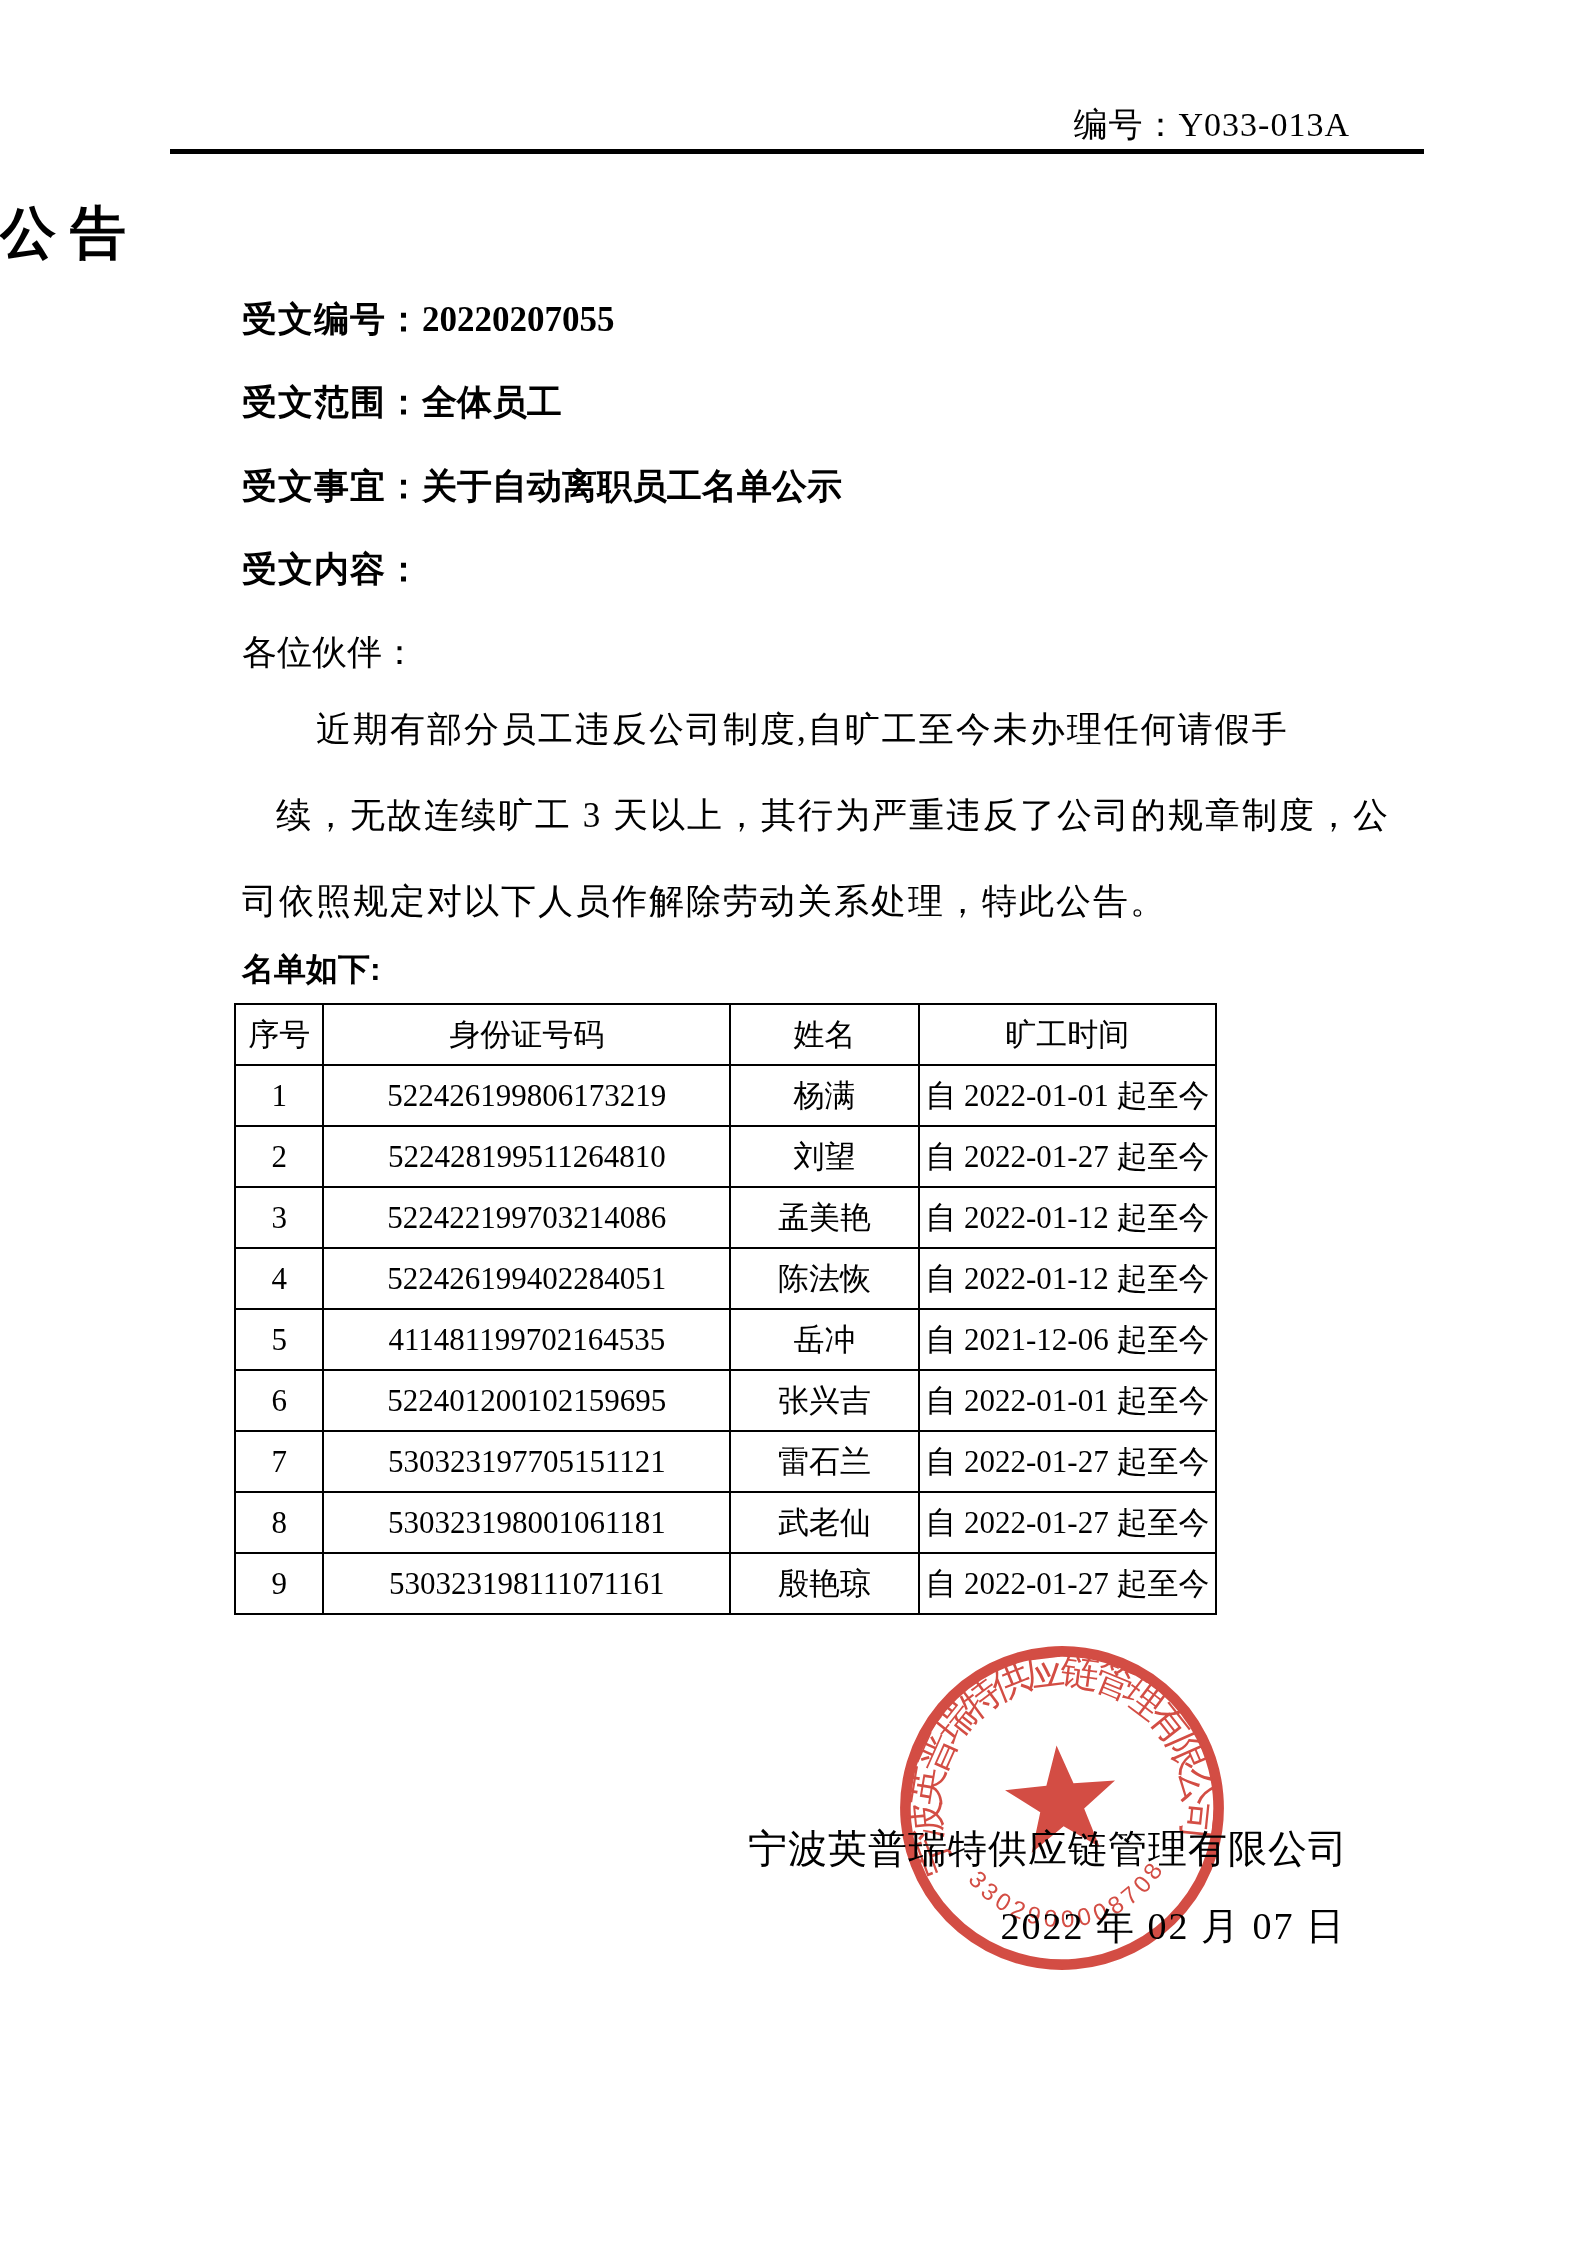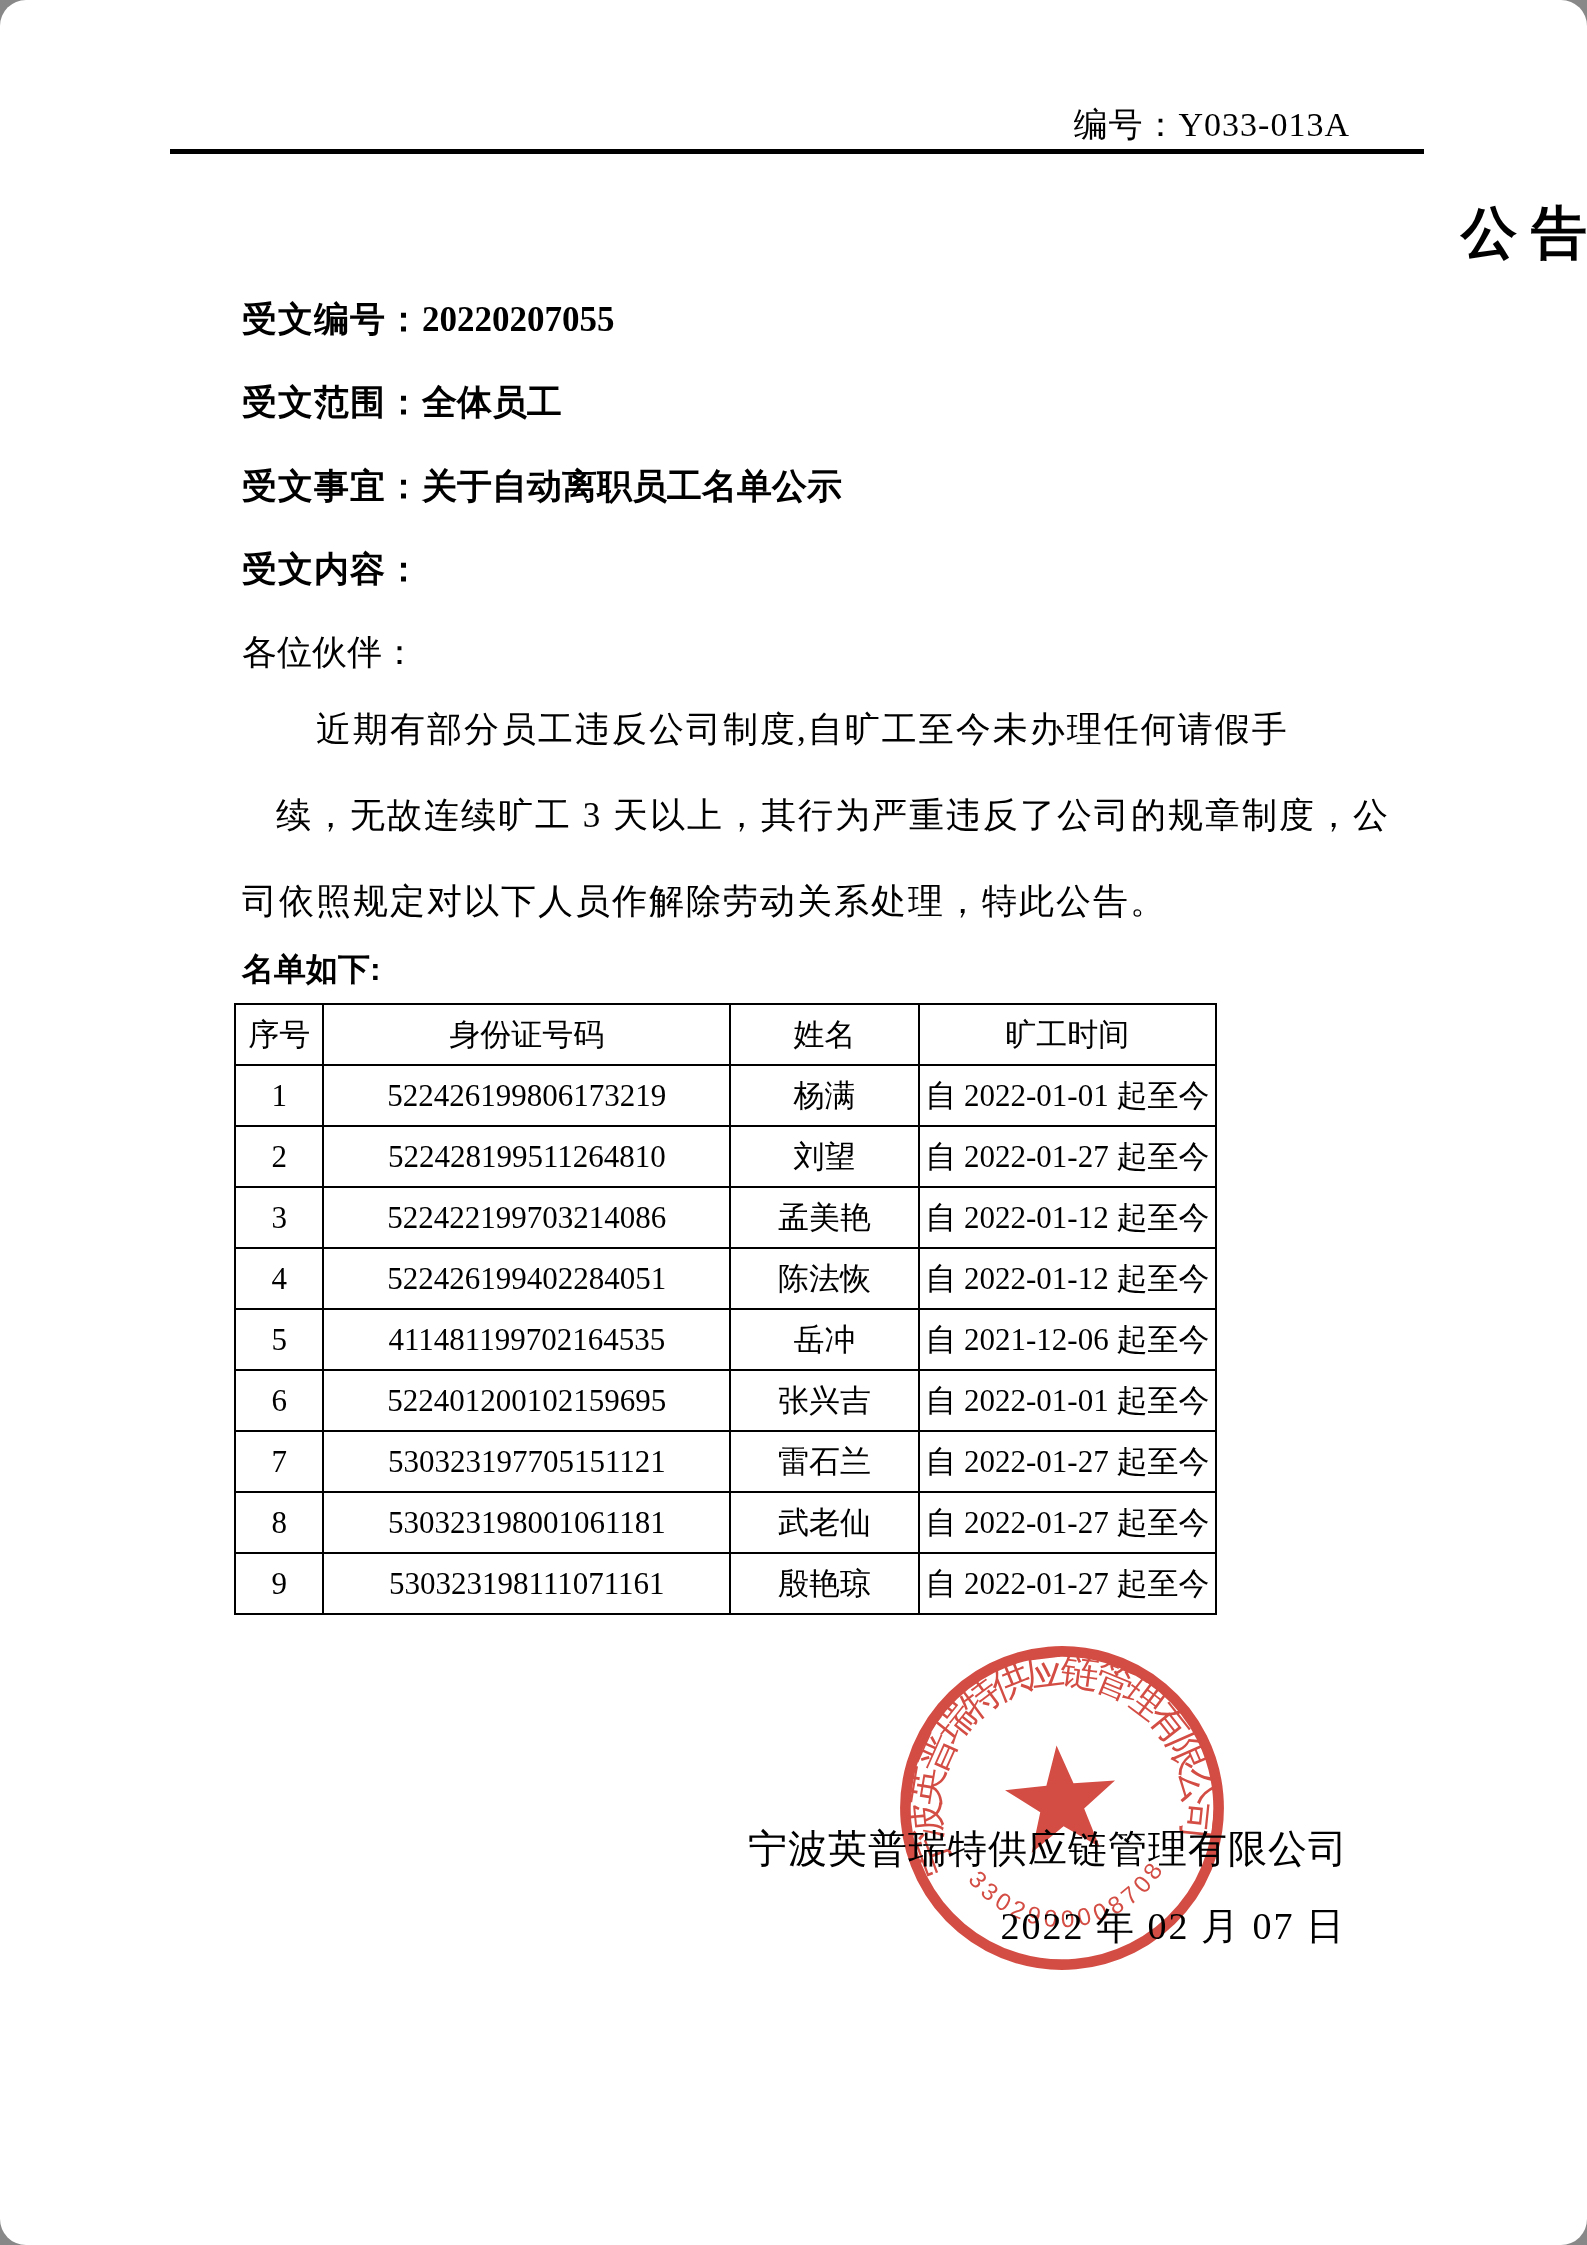--- a/index.html
+++ b/index.html
@@ -3,35 +3,34 @@
 <meta charset="utf-8">
 <style>
   html,body{margin:0;padding:0;background:#888;}
   .page{
     position:relative;
     width:1587px;height:2245px;
     background:#ffffff;
     font-family:"Liberation Serif","DejaVu Serif",serif;
     color:#000;
     overflow:hidden;
-    border-radius:26px;
   }
   
   .doc-number{
     position:absolute;top:102px;right:237px;
     font-size:34px;letter-spacing:1px;
   }
   .head-rule{
     position:absolute;top:149px;left:170px;right:163px;
     height:5px;background:#000;
   }
   
   .title{
     position:absolute;top:196px;left:0;width:100%;
-    text-align:right;font-size:56px;font-weight:bold;
+    text-align:left;font-size:56px;font-weight:bold;
     font-family:"Liberation Serif","DejaVu Serif",serif;
   }
   
   .field{
     position:absolute;left:242px;right:197px;
     font-size:35px;white-space:nowrap;
   }
   .field .lbl{
     font-weight:bold;
     font-family:"Liberation Sans","DejaVu Sans",sans-serif;

